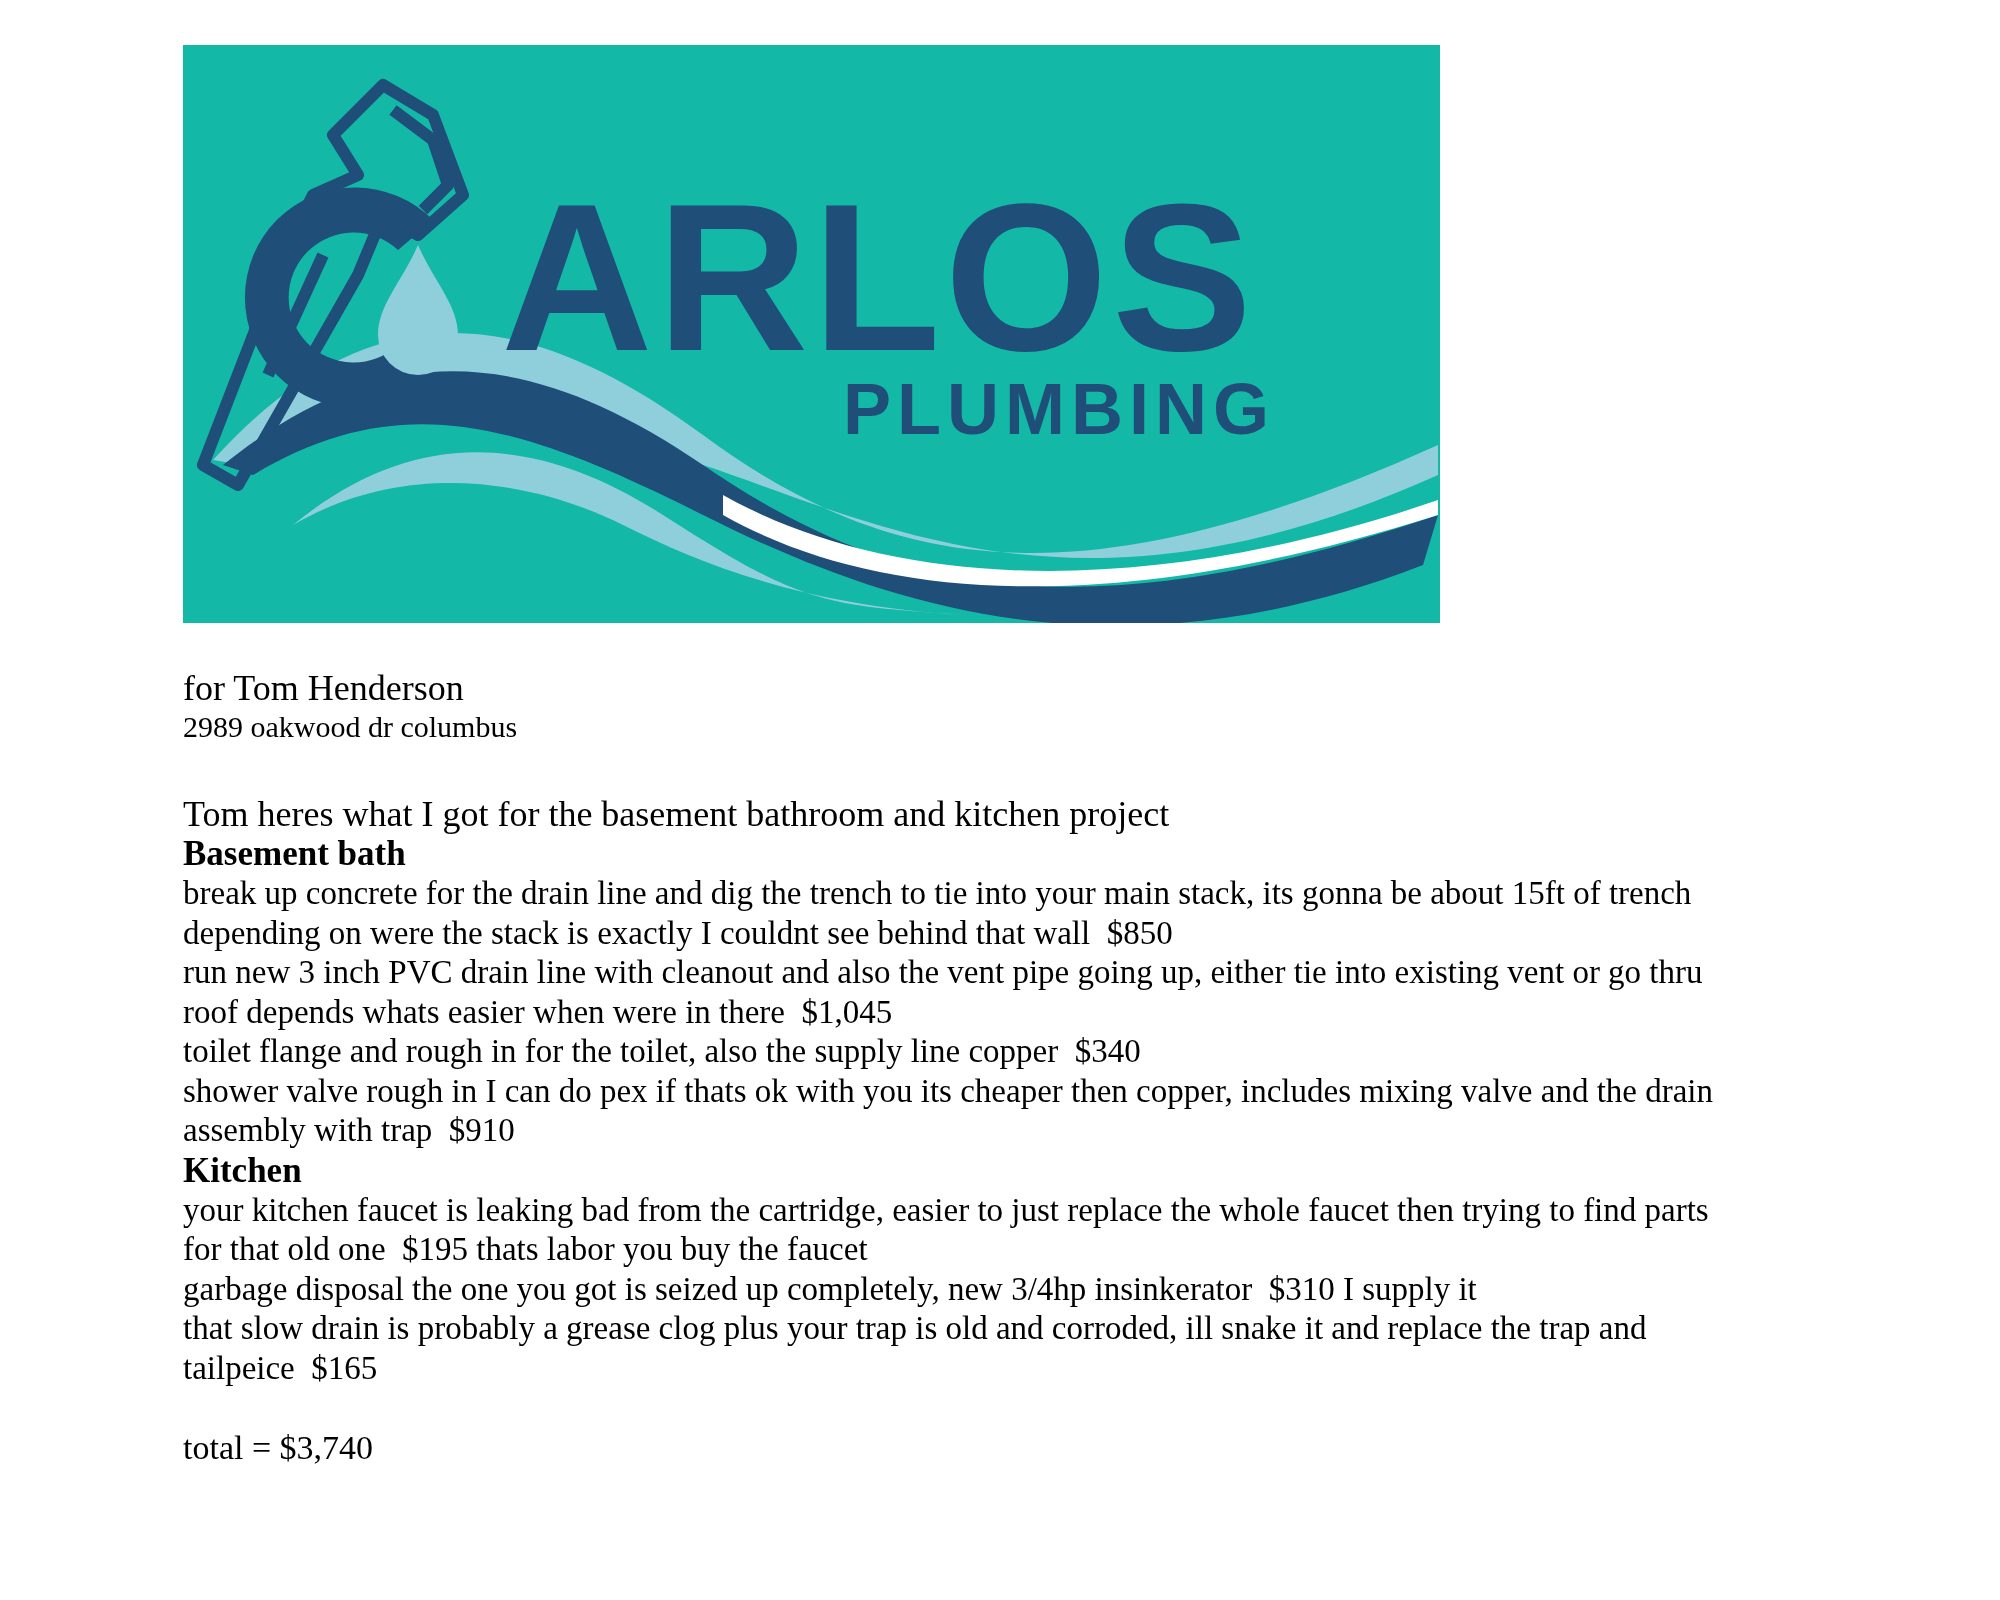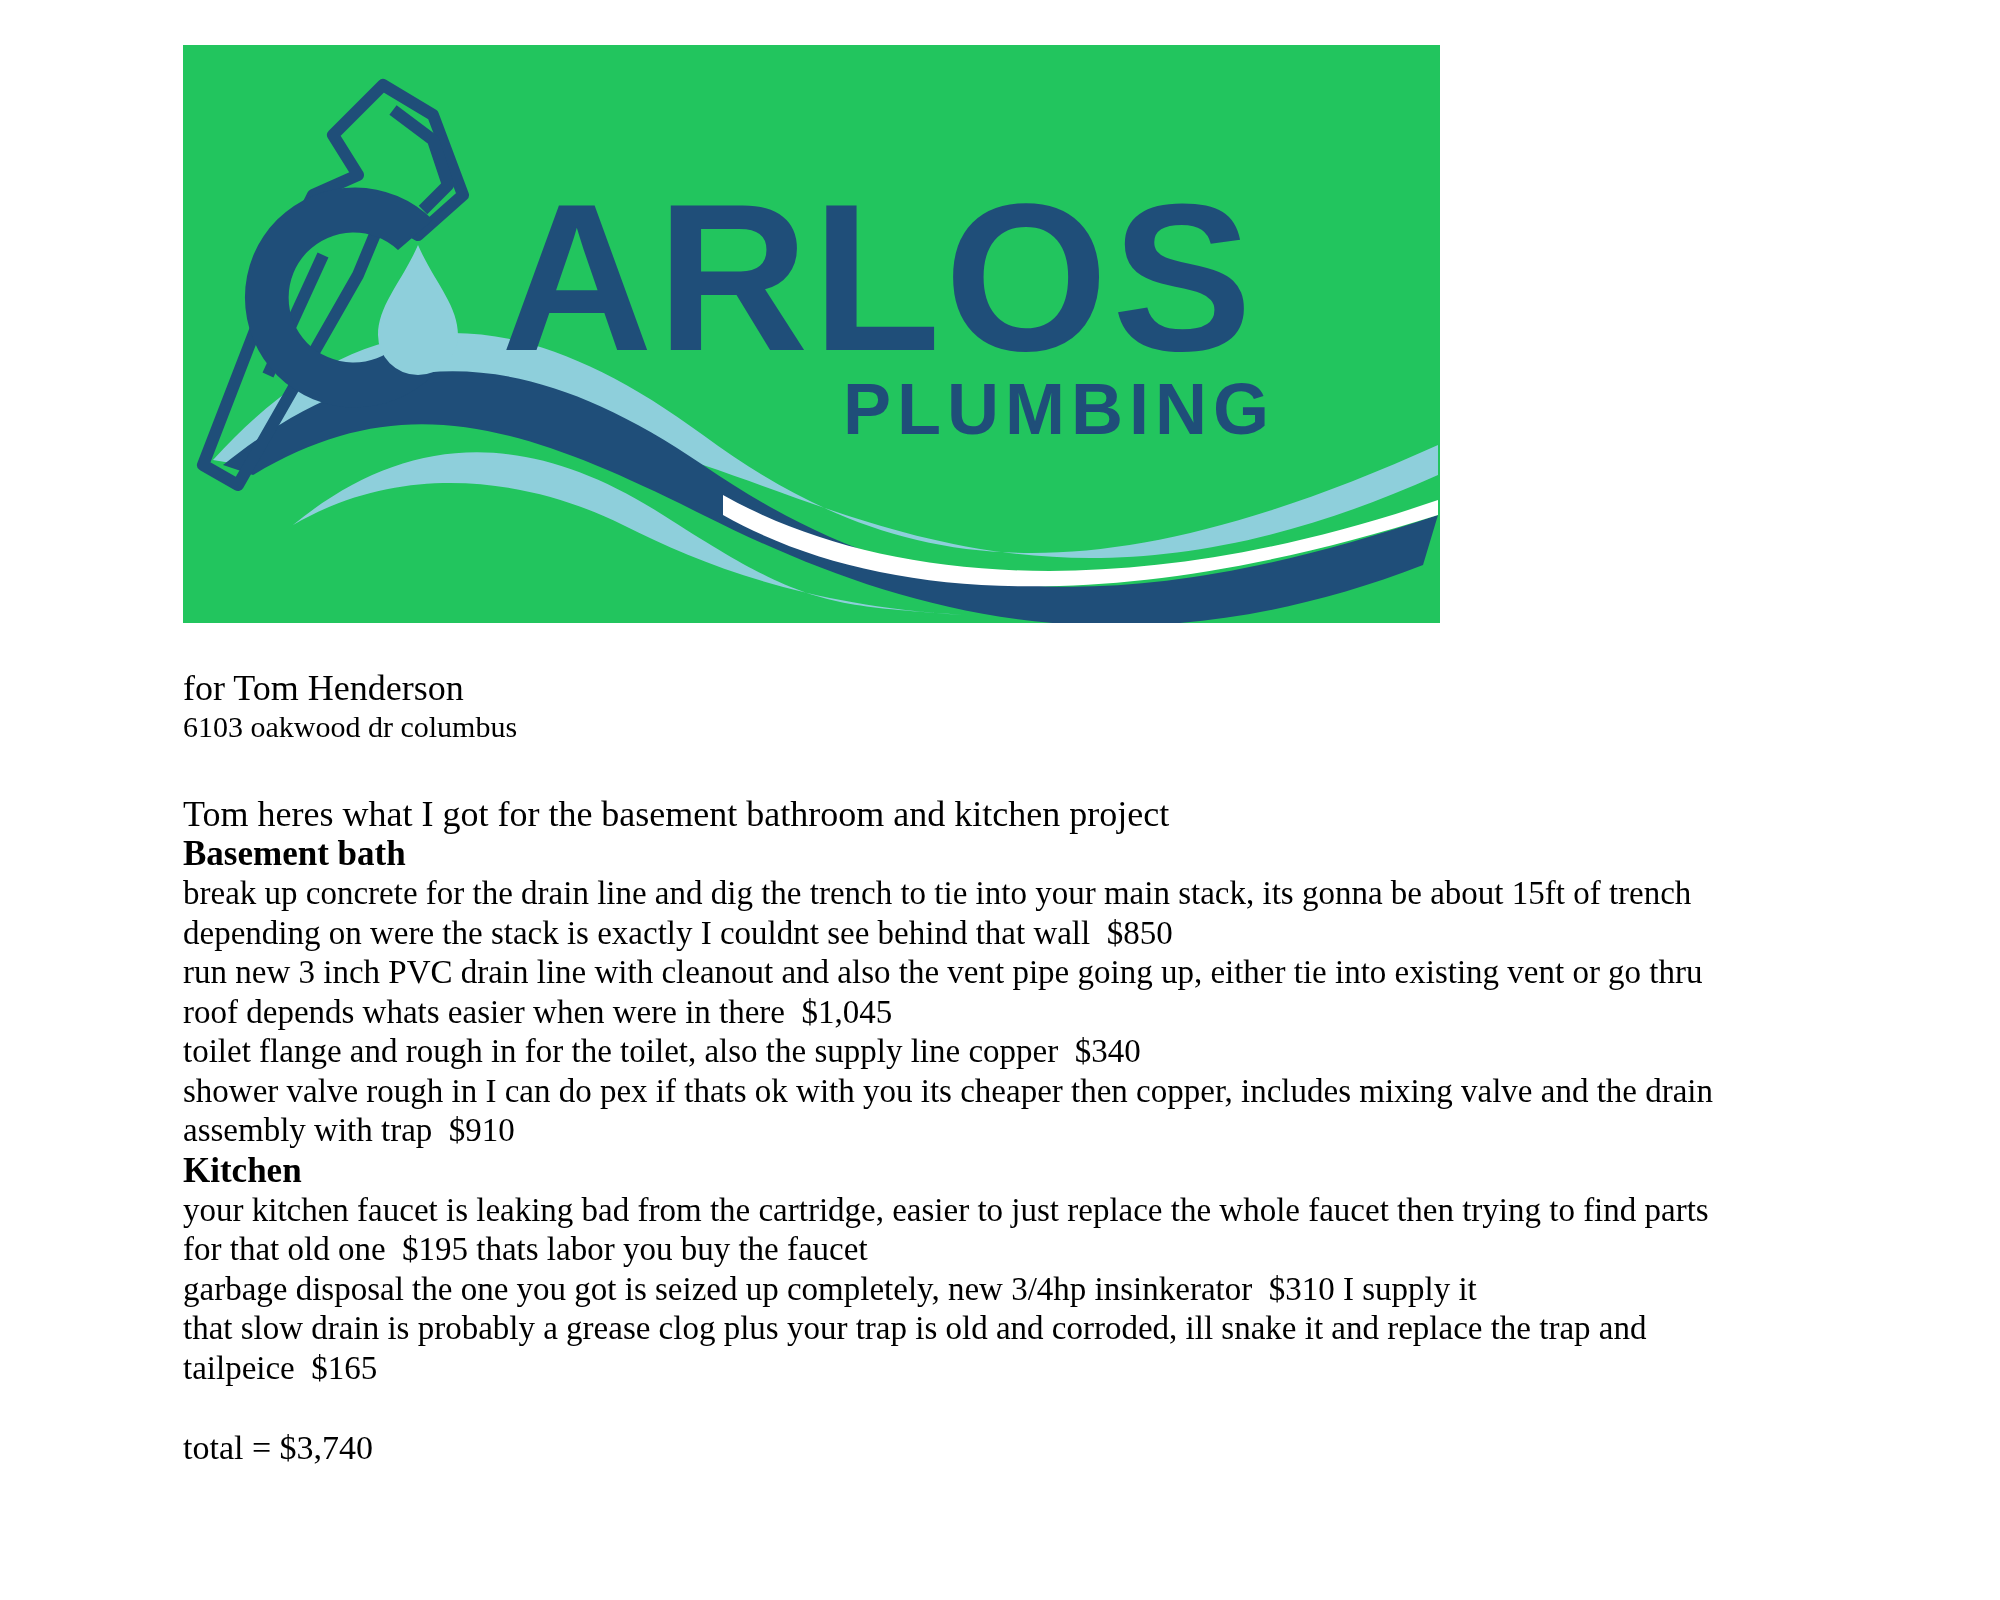--- a/index.html
+++ b/index.html
@@ -2,21 +2,21 @@
 <html><head>
 <meta charset="utf-8">
 <style>
   html, body { margin: 0; padding: 0; background: #ffffff; }
   body {
     width: 2000px; height: 1600px; overflow: hidden; position: relative;
     font-family: "Liberation Serif", "DejaVu Serif", serif; color: #000;
   }
   .logo {
     position: absolute; left: 183px; top: 45px; width: 1257px; height: 578px;
-    background: #22c55e;
+    background: #14b8a6;
   }
   .logo svg { position: absolute; left: 0; top: 0; }
   .logo-word {
     position: absolute; font-family: "Liberation Sans", "DejaVu Sans", sans-serif;
     font-weight: bold; color: #1f4e79; letter-spacing: 2px; line-height: 1;
   }
   .logo-carlos { left: 140px; top: 128px; font-size: 210px; letter-spacing: 4px; }
   .logo-plumbing { left: 660px; top: 328px; font-size: 72px; font-weight: bold; letter-spacing: 6px; }
   .doc { position: absolute; left: 183px; top: 668px; width: 1640px; }
   .line { font-size: 36px; line-height: 40px; white-space: nowrap; }
@@ -48,21 +48,21 @@
     <path d="M250 175 A 110 110 0 1 0 250 330 L 215 300 A 65 65 0 1 1 215 205 Z" fill="#1f4e79"></path>
 
     <path d="M235 200 C 250 235, 275 260, 275 290 A 40 40 0 0 1 195 290 C 195 260, 220 235, 235 200 Z" fill="#8ecfdb"></path>
   </svg>
   <div class="logo-word logo-carlos" style="left:318px;">ARLOS</div>
   <div class="logo-word logo-plumbing">PLUMBING</div>
 </div>
 
 <div class="doc">
   <div class="line">for Tom Henderson</div>
-  <div class="addr">6103 oakwood dr columbus</div>
+  <div class="addr">2989 oakwood dr columbus</div>
   <div class="intro">Tom heres what I got for the basement bathroom and kitchen project</div>
 
   <div class="section-title">Basement bath</div>
   <div class="item">break up concrete for the drain line and dig the trench to tie into your main stack, its gonna be about 15ft of trench</div>
   <div class="item">depending on were the stack is exactly I couldnt see behind that wall  $850</div>
   <div class="item">run new 3 inch PVC drain line with cleanout and also the vent pipe going up, either tie into existing vent or go thru</div>
   <div class="item">roof depends whats easier when were in there  $1,045</div>
   <div class="item">toilet flange and rough in for the toilet, also the supply line copper  $340</div>
   <div class="item">shower valve rough in I can do pex if thats ok with you its cheaper then copper, includes mixing valve and the drain</div>
   <div class="item">assembly with trap  $910</div>

